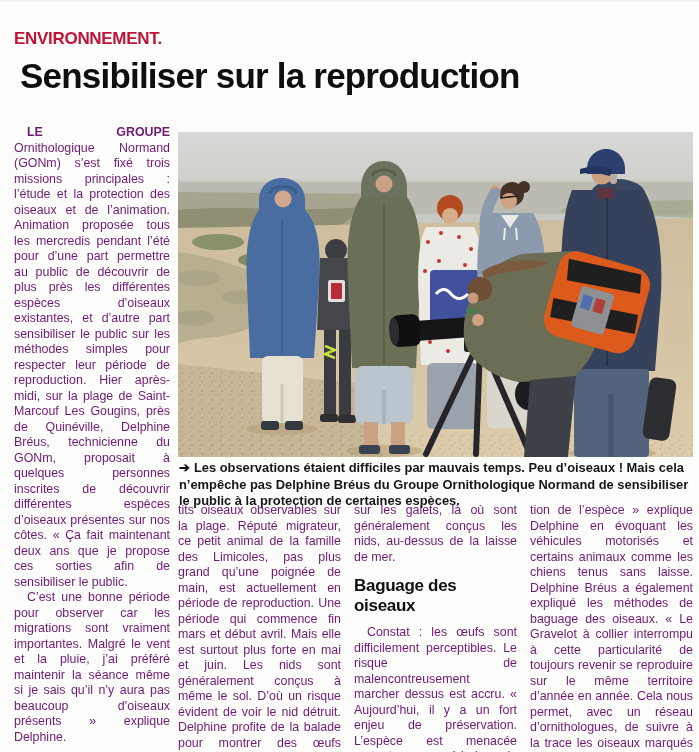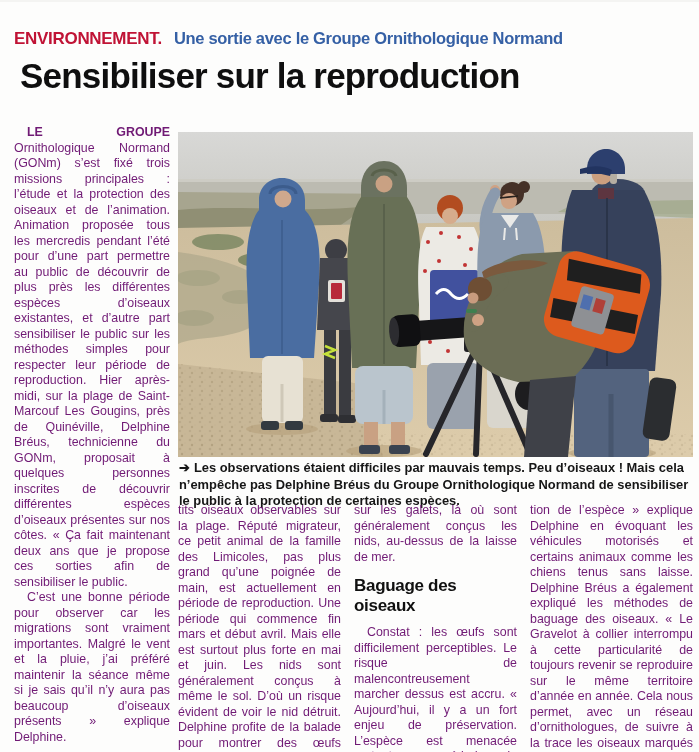--- a/index.html
+++ b/index.html
@@ -42,21 +42,20 @@
   .subhead { font-size:17px; font-weight:bold; color:#101010; letter-spacing:-0.3px; margin:11px 0 9px; }
   .lead { font-weight:bold; }
 </style>
 </head>
 <body>
 
 <div class="page">
 
   <div class="kicker-row">
     <span class="kicker">ENVIRONNEMENT.</span>
-    <span class="subject">Une sortie avec le Groupe Ornithologique Normand</span>
   </div>
 
   <h1 class="headline">Sensibiliser sur la reproduction</h1>
 
   <div class="col1 bodytext">
     <p class="indent"><span class="lead">LE GROUPE</span><span> Ornithologique Normand (GONm) s’est fixé trois missions principales : l’étude et la protection des oiseaux et de l’animation. Animation proposée tous les mercredis pendant l’été pour d’une part permettre au public de découvrir de plus près les différentes espèces d’oiseaux existantes, et d’autre part sensibiliser le public sur les méthodes simples pour respecter leur période de reproduction. Hier après-midi, sur la plage de Saint-Marcouf Les Gougins, près de Quinéville, Delphine Bréus, technicienne du GONm, proposait à quelques personnes inscrites de découvrir différentes espèces d’oiseaux présentes sur nos côtes. « Ça fait maintenant deux ans que je propose ces sorties afin de sensibiliser le public.</span></p>
     <p class="indent">C’est une bonne période pour observer car les migrations sont vraiment importantes. Malgré le vent et la pluie, j’ai préféré maintenir la séance même si je sais qu’il n’y aura pas beaucoup d’oiseaux présents » explique Delphine.</p>
 
   </div>
 

